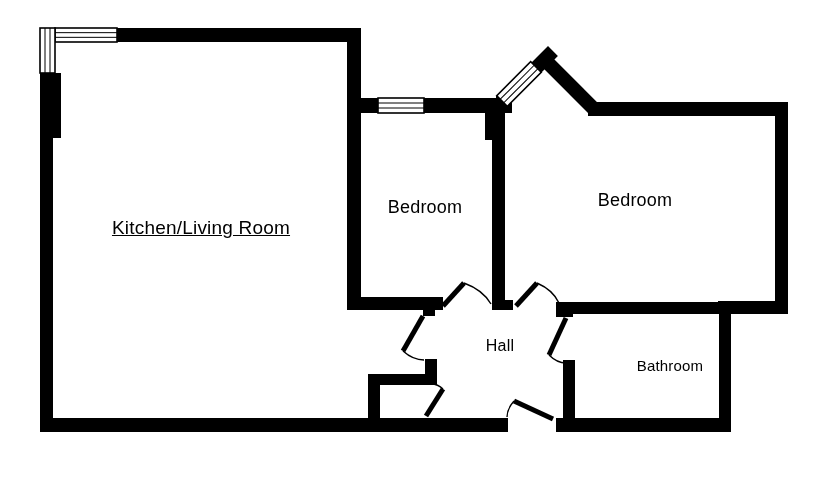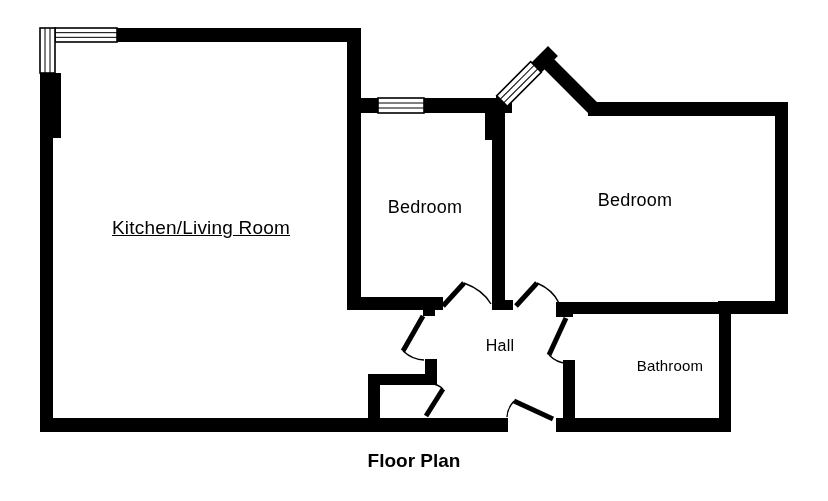--- a/index.html
+++ b/index.html
@@ -99,14 +99,13 @@
       <line x1="443" y1="389" x2="426" y2="416" stroke="#000000" stroke-width="5" stroke-linecap="butt"></line>
       <path d="M 431 384 Q 438 384 443 389" fill="none" stroke="#000000" stroke-width="1.4"></path>
     </svg>
   <div id="labels">
       <div class="room-label" style="left: 201px; top: 228px; font-size: 19px; text-decoration: underline;">Kitchen/Living Room</div>
       <div class="room-label" style="left: 425px; top: 207px; font-size: 18px;">Bedroom</div>
       <div class="room-label" style="left: 635px; top: 200px; font-size: 18px;">Bedroom</div>
       <div class="room-label" style="left: 500px; top: 346px; font-size: 16px;">Hall</div>
       <div class="room-label" style="left: 646px; top: 365px; font-size: 15px; margin-left: 24px;">Bathroom</div>
     </div>
-  <div class="plan-title" style="left: 414px; top: 461px; font-size: 19px;">Floor Plan</div>
 </div>
 
 </body></html>

